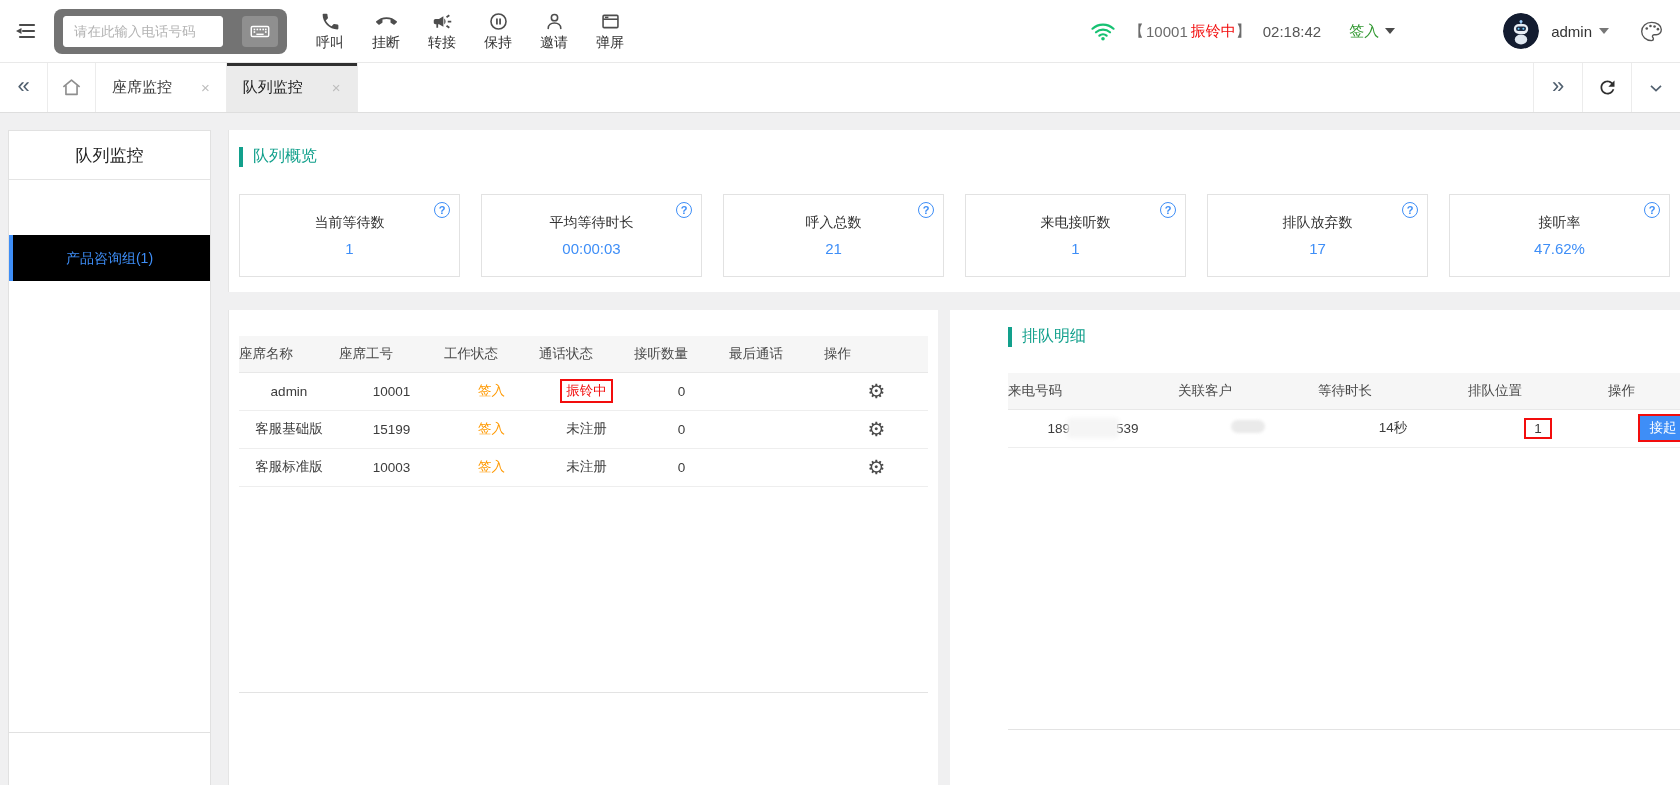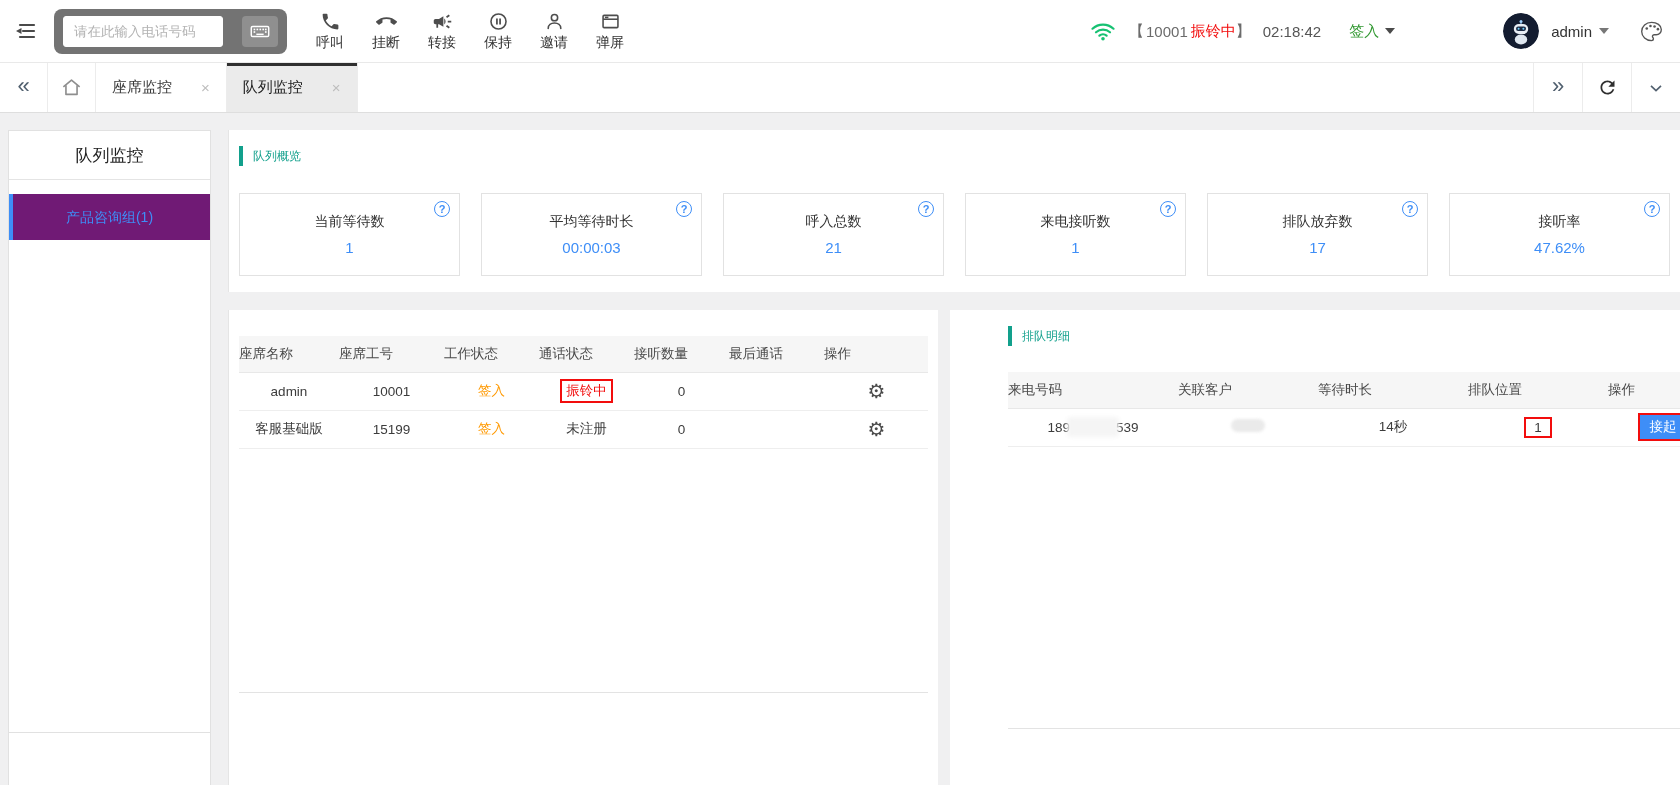--- a/index.html
+++ b/index.html
@@ -53,36 +53,36 @@
   
   .content { position:absolute; top:113px; left:0; right:0; bottom:0; background:#f0f0f1; }
 
   .sidebar { position:absolute; left:8px; top:17px; bottom:0; width:203px; background:#fff;
              border:1px solid #e1e1e1; border-bottom:none; }
   .sidebar-title { height:49px; line-height:49px; text-align:center; font-size:17px; color:#222;
                    border-bottom:1px solid #e4e4e4; }
   .sidebar-items { padding-top:14px; }
   .side-item { height:46px; line-height:46px; text-align:center; font-size:14px; color:#333;
                cursor:pointer; position:relative; }
-  .side-item.active { background:#701a75; color:#3e8ef7; }
+  .side-item.active { background:#000000; color:#3e8ef7;margin-top:41px; }
   .side-item.active::before { content:""; position:absolute; left:0; top:0; bottom:0; width:4px; background:#3e8ef7; }
   .sidebar-endline { position:absolute; left:-1px; right:-1px; bottom:52px; border-top:1px solid #e1e1e1; }
 
   .main { position:absolute; left:228px; top:17px; right:0; bottom:0; display:flex; flex-direction:column; }
   .panel { background:#fff; border-left:1px solid #e5e5e5; }
   .overview-panel { height:162px; flex:none; }
   .v-gap { height:18px; flex:none; }
   .detail-row { flex:1; display:flex; }
   .agents-panel { width:710px; flex:none; }
   .h-gap { width:12px; flex:none; }
   .queue-panel { flex:1; border-left:none;padding-left:48px; }
 
   .sec-head { display:flex; align-items:center; gap:10px; padding:16px 0 0 10px; }
   .sec-bar { width:4px; height:20px; background:#12a08c; }
-  .sec-title { font-size:12px; color:#12a08c; }
+  .sec-title { font-size:16px; color:#12a08c; }
 
   
   .cards { display:flex; gap:21px; padding:27px 10px 0 10px; }
   .card { flex:1; height:83px; border:1px solid #e2e2e2; background:#fff; position:relative;
           display:flex; flex-direction:column; align-items:center; justify-content:center; gap:8px; }
   .card-label { font-size:14px; color:#333; }
   .card-value { font-size:15px; color:#3e8ef7; }
   .help { position:absolute; top:7px; right:9px; width:16px; height:16px; border:1px solid #3e8ef7;
           border-radius:50%; color:#3e8ef7; font-size:11px; font-weight:bold; line-height:14px;
           text-align:center; cursor:pointer; }
@@ -363,20 +363,29 @@
               </tr>
               <tr>
                 <td>客服基础版</td>
                 <td>15199</td>
                 <td><span class="work-state">签入</span></td>
                 <td>未注册</td>
                 <td>0</td>
                 <td></td>
                 <td><span class="gear">⚙</span></td>
               </tr>
+              <tr>
+                <td>客服标准版</td>
+                <td>10003</td>
+                <td><span class="work-state">签入</span></td>
+                <td>未注册</td>
+                <td>0</td>
+                <td></td>
+                <td><span class="gear">⚙</span></td>
+              </tr>
             </tbody>
           </table>
         </div>
       </div>
 
       <div class="h-gap"></div>
 
       <div class="panel queue-panel">
         <div class="sec-head">
           <span class="sec-bar"></span>

